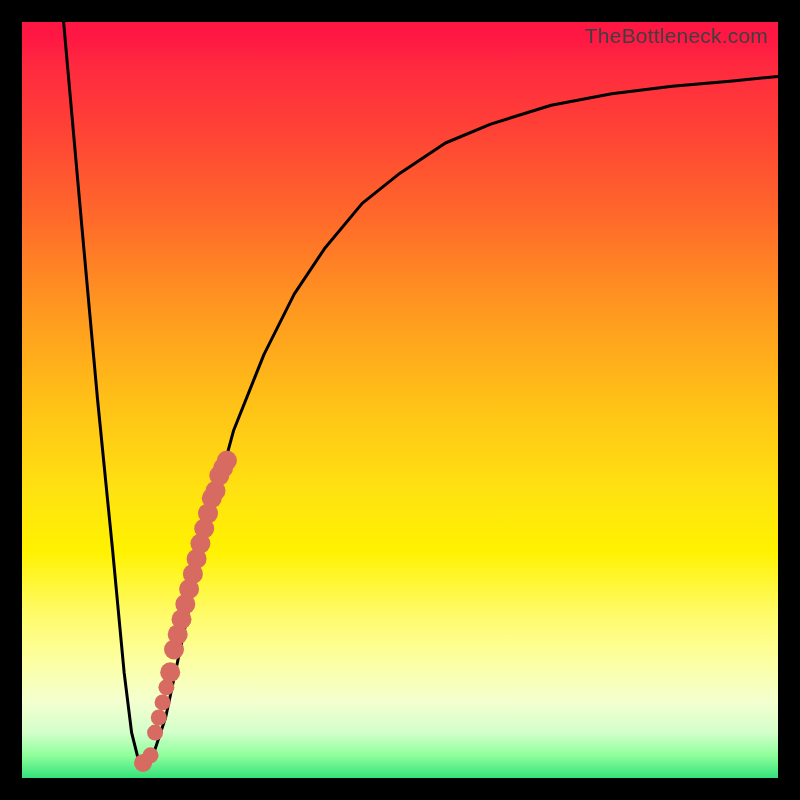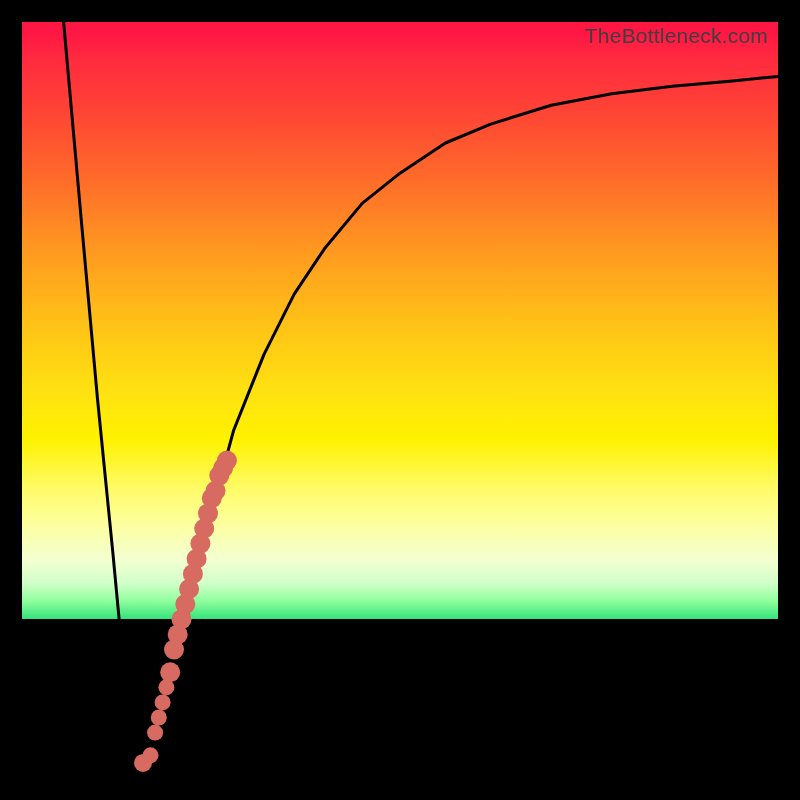--- a/index.html
+++ b/index.html
@@ -15,21 +15,21 @@
     position: relative;
     width: 800px;
     height: 800px;
     background: #000;
   }
   .plot-area {
     position: absolute;
     left: 22px;
     top: 22px;
     width: 756px;
-    height: 597px;
+    height: 756px;
     background: linear-gradient(
       to bottom,
       #ff1744 0%,
       #ff1744 2%,
       #ff2a3f 6%,
       #ff4136 14%,
       #ff6a2a 26%,
       #ff9820 38%,
       #ffc017 50%,
       #ffe211 62%,

